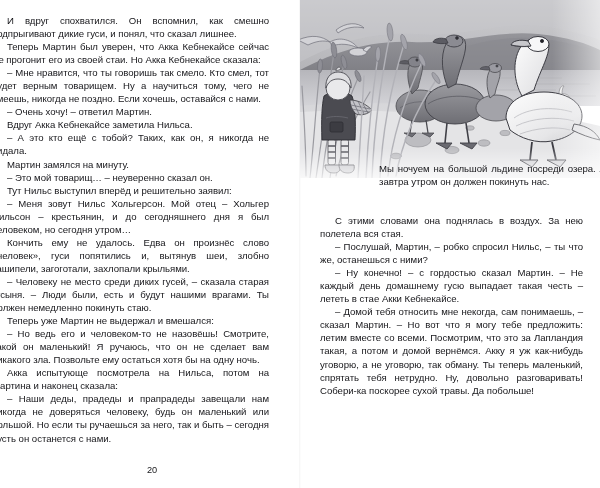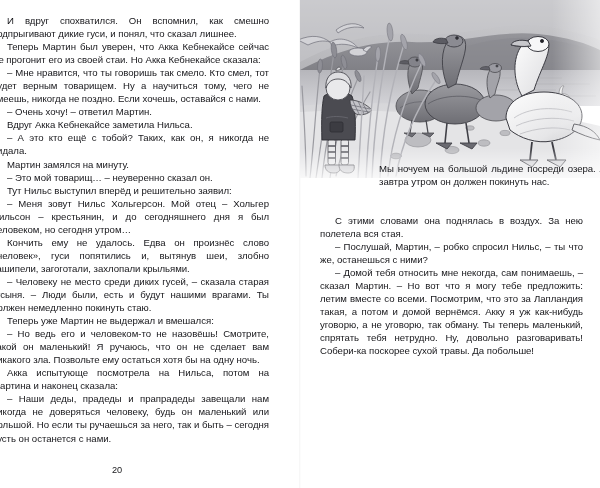--- a/index.html
+++ b/index.html
@@ -79,20 +79,21 @@
     width: 227px;
   }
   .wrap-head p { text-indent: 0; }
 
   
   .folio {
     position: absolute;
     bottom: 13px;
     font-size: 9.2px;
     color: #17171a;
+    text-align: center;
     width: 80px;
   }
   .folio-left  { left: 112px; }
 
   
   .illus {
     position: absolute;
     left: 300px;
     top: 0;
     width: 300px;
@@ -349,16 +350,17 @@
 
   <div class="body-text right-col-wrapped">
     <div class="wrap-head">
       <p>Мы ночуем на большой льдине посреди озера. А завтра утром он должен покинуть нас.</p>
     </div>
   </div>
 
   <div class="body-text right-col-rest">
     <p>С этими словами она поднялась в воздух. За нею полетела вся стая.</p>
     <p>– Послушай, Мартин, – робко спросил Нильс, – ты что же, останешься с ними?</p>
+    <p>– Ну конечно! – с гордостью сказал Мартин. – Не каждый день домашнему гусю выпадает такая честь – лететь в стае Акки Кебнекайсе.</p>
     <p>– Домой тебя относить мне некогда, сам понимаешь, – сказал Мартин. – Но вот что я могу тебе предложить: летим вместе со всеми. Посмотрим, что это за Лапландия такая, а потом и домой вернёмся. Акку я уж как-нибудь уговорю, а не уговорю, так обману. Ты теперь маленький, спрятать тебя нетрудно. Ну, довольно разговаривать! Собери-ка поскорее сухой травы. Да побольше!</p>
   </div>
 
 </div>
 
 </body></html>

